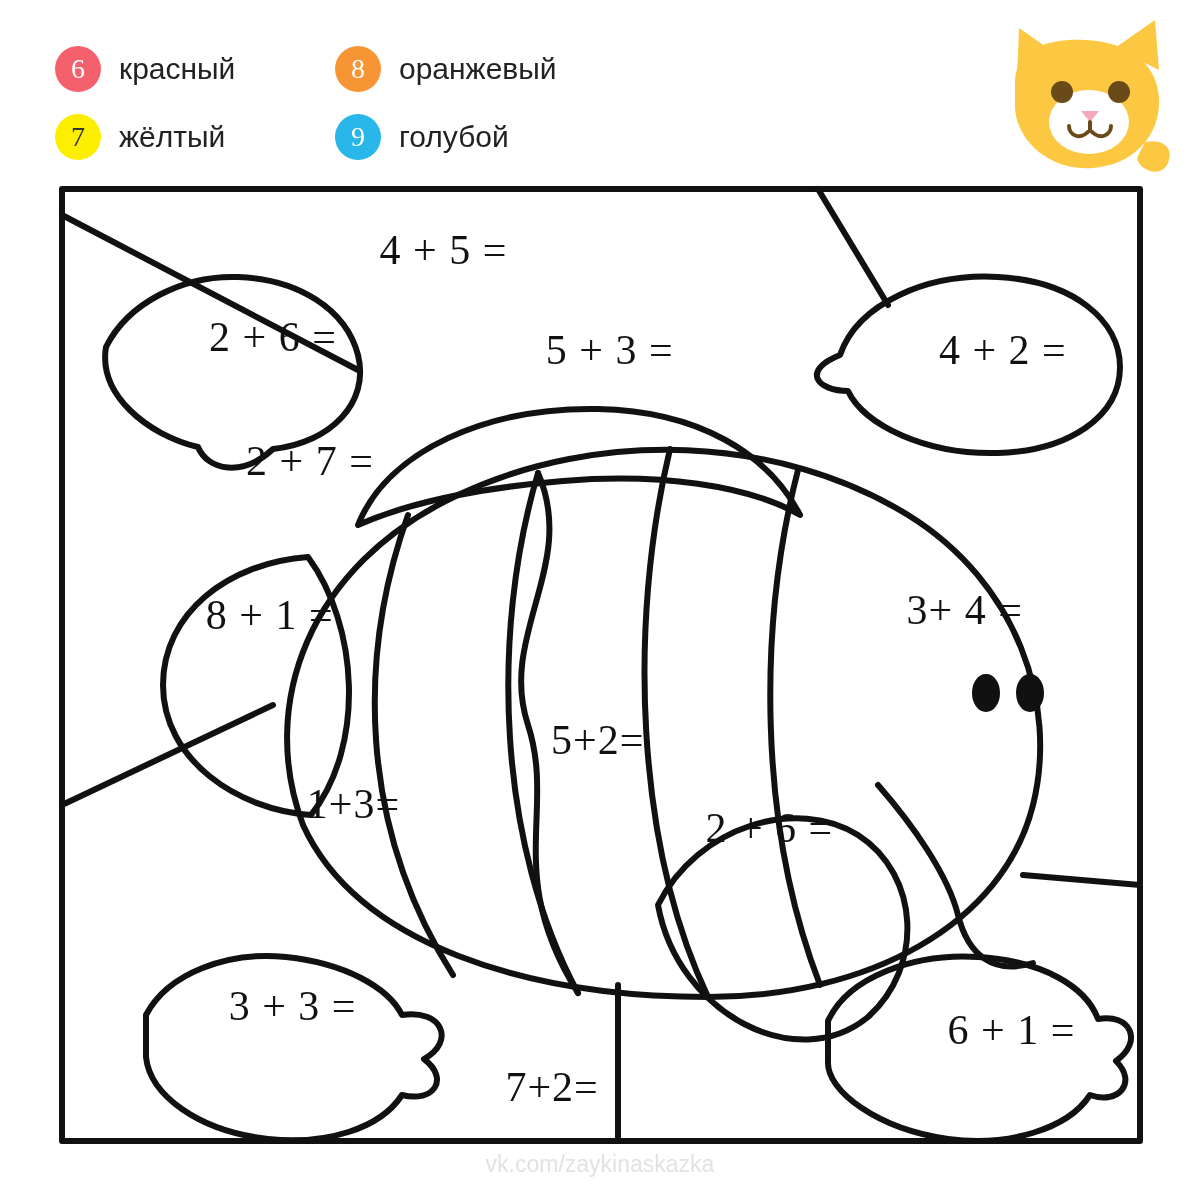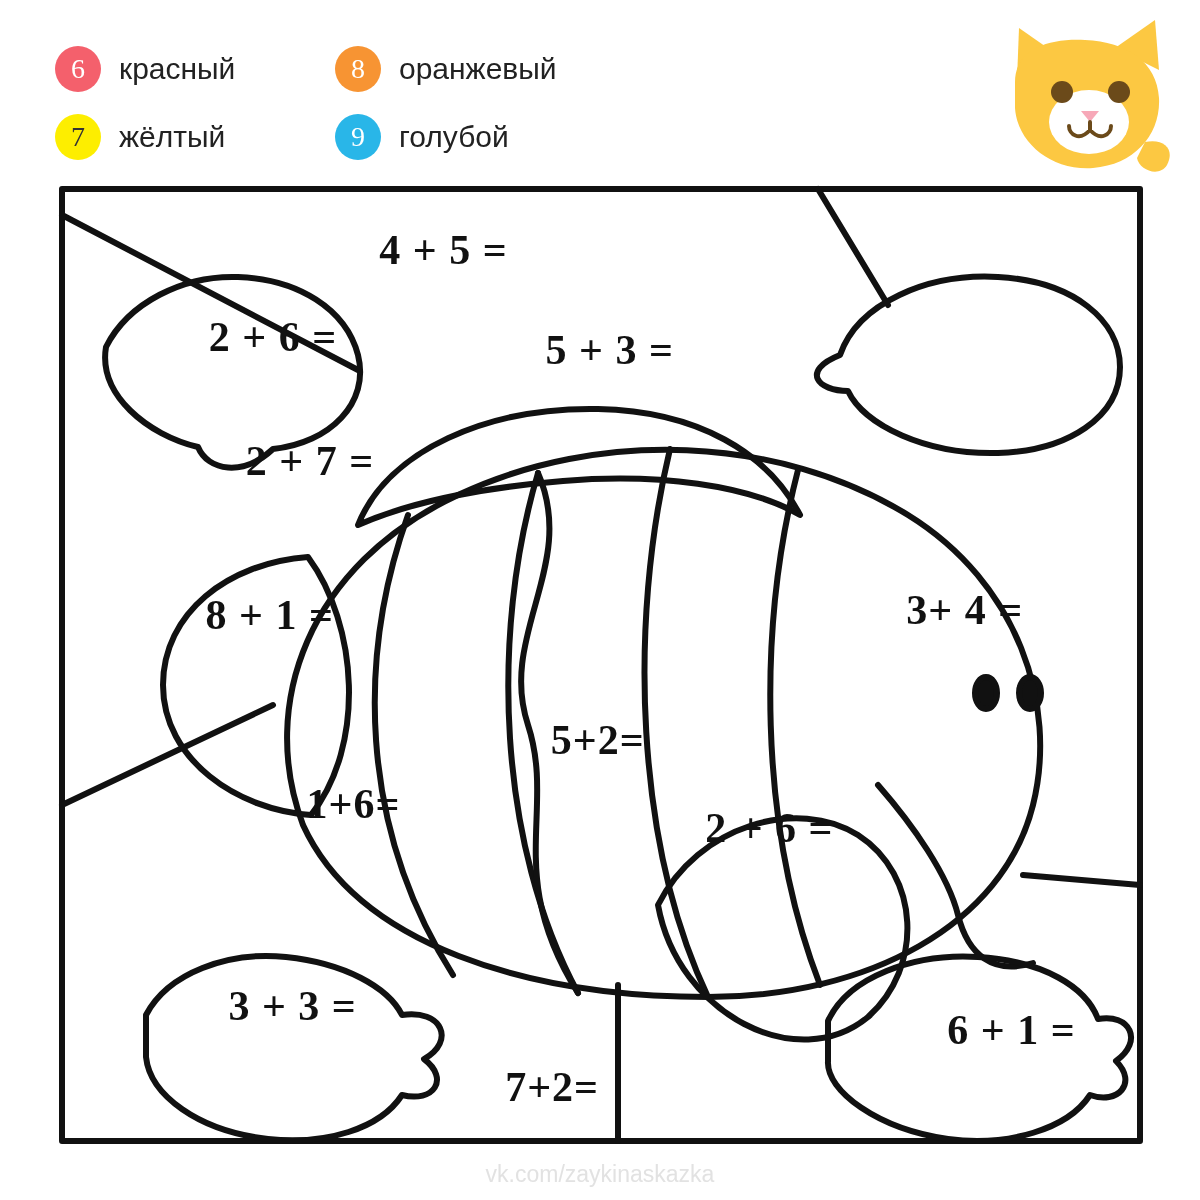--- a/index.html
+++ b/index.html
@@ -56,41 +56,40 @@
     height: 165px;
   }
 
   
   #worksheet {
     position: absolute;
     left: 58px;
     top: 185px;
     width: 1086px;
     height: 960px;
-    font-weight: bold;
   }
   #worksheet svg {
     display: block;
   }
 
   .eq {
     position: absolute;
     font-family: "Liberation Serif", serif;
     font-size: 42px;
     color: #111111;
     white-space: nowrap;
     transform: translate(-50%, -50%);
     letter-spacing: 1px;
   }
 
   #watermark {
     position: absolute;
     left: 0;
     right: 0;
-    bottom: 12px;
+    bottom: 22px;
     text-align: center;
     font-size: 23px;
     color: #e2e2e2;
     font-family: "Liberation Sans", sans-serif;
     margin-top: 40px;
   }
 </style>
 </head>
 <body>
 
@@ -210,24 +209,25 @@
                C1080 898 1060 920 1032 910
                C1010 944 950 962 890 954
                C820 944 768 906 770 876 Z"></path>
 
     </g>
   </svg>
 
   <div class="eq" style="left:35.5%;top:6.8%">4 + 5 =</div>
   <div class="eq" style="left:19.8%;top:15.8%">2 + 6 =</div>
   <div class="eq" style="left:50.8%;top:17.2%">5 + 3 =</div>
+  <div class="eq" style="left:87.0%;top:17.2%">4 + 2 =</div>
   <div class="eq" style="left:23.2%;top:28.8%">2 + 7 =</div>
   <div class="eq" style="left:83.5%;top:44.3%">3+ 4 =</div>
   <div class="eq" style="left:19.5%;top:44.8%">8 + 1 =</div>
   <div class="eq" style="left:49.7%;top:57.8%">5+2=</div>
-  <div class="eq" style="left:27.2%;top:64.5%">1+6=</div>
+  <div class="eq" style="left:27.2%;top:64.5%">1+3=</div>
   <div class="eq" style="left:65.5%;top:67.0%">2 + 6 =</div>
   <div class="eq" style="left:21.6%;top:85.5%">3 + 3 =</div>
   <div class="eq" style="left:45.5%;top:94.0%">7+2=</div>
   <div class="eq" style="left:87.8%;top:88.0%">6 + 1 =</div>
 </div>
 
 <div id="watermark">vk.com/zaykinaskazka</div>
 
 </body></html>

